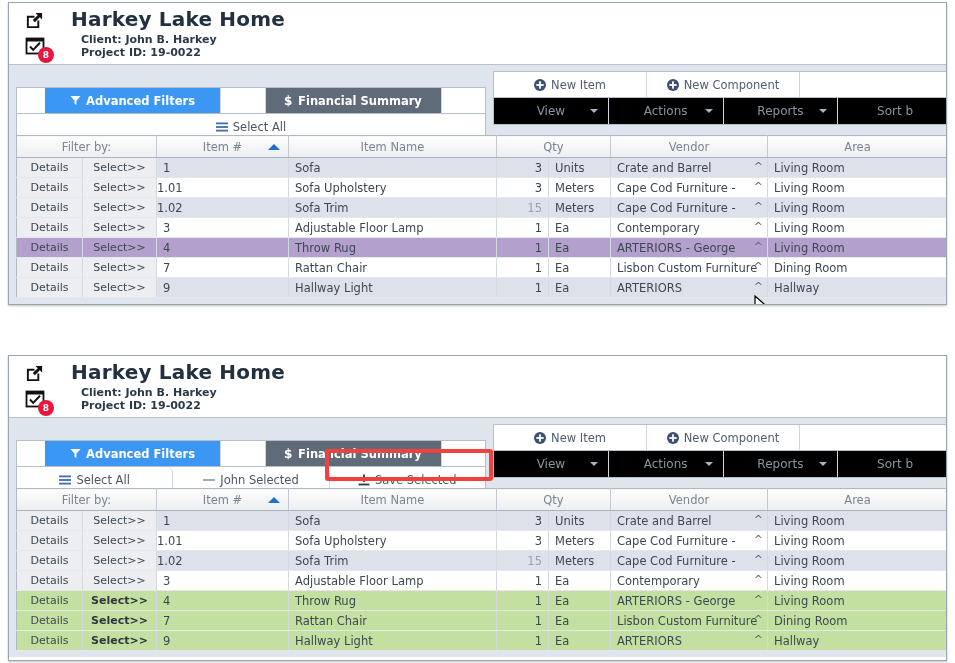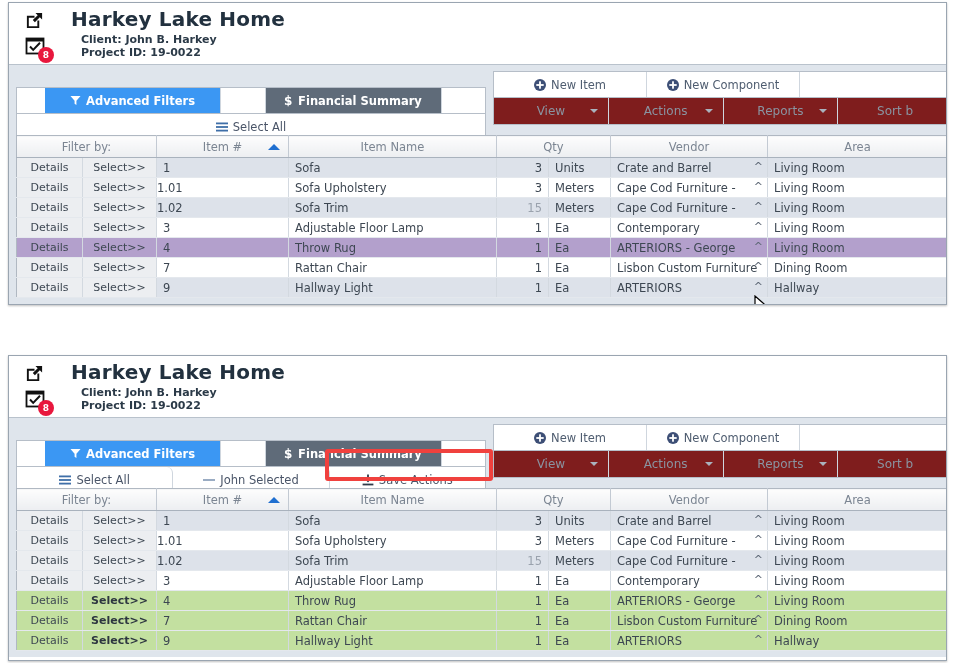--- a/index.html
+++ b/index.html
@@ -100,21 +100,21 @@
   .row2.dd {
     background: #e6e6e6;
     border: 1px solid #b6bec8;
     border-top: none;
   }
   .ddbtn {
     flex: 1 1 0;
     position: relative;
     display: flex; align-items: center; justify-content: center;
     font-size: 12px; color: #8a94a1;
-    background: #7f1d1d;
+    background: #000000;
     border-right: 1px solid #cfd6de;
     white-space: nowrap;
   }
   .ddbtn:last-child { border-right: none; }
   .caret {
     position: absolute; right: 10px; top: 50%;
     margin-top: -2px;
     width: 0; height: 0;
     border-left: 4px solid transparent;
     border-right: 4px solid transparent;
@@ -494,21 +494,21 @@
           </span>
           <span>John Selected</span>
         </div>
         <div class="tbbtn">
           <span class="gl">
             <svg width="12" height="12" viewBox="0 0 12 12">
               <path d="M5.1 0.6 h1.8 v4.3 h2.1 L6 8.6 L3 4.9 h2.1 Z" fill="#2d3a4a"></path>
               <rect x="0.6" y="9.6" width="10.8" height="1.8" fill="#2d3a4a"></rect>
             </svg>
           </span>
-          <span>Save Actions</span>
+          <span>Save Selected</span>
         </div>
       </div>
     </div>
 
     <div class="tb-right">
       <div class="row1">
         <div class="tbbtn">
           <span class="gl">
             <svg width="12" height="12" viewBox="0 0 12 12">
               <circle cx="6" cy="6" r="6" fill="#3d4f76"></circle>

